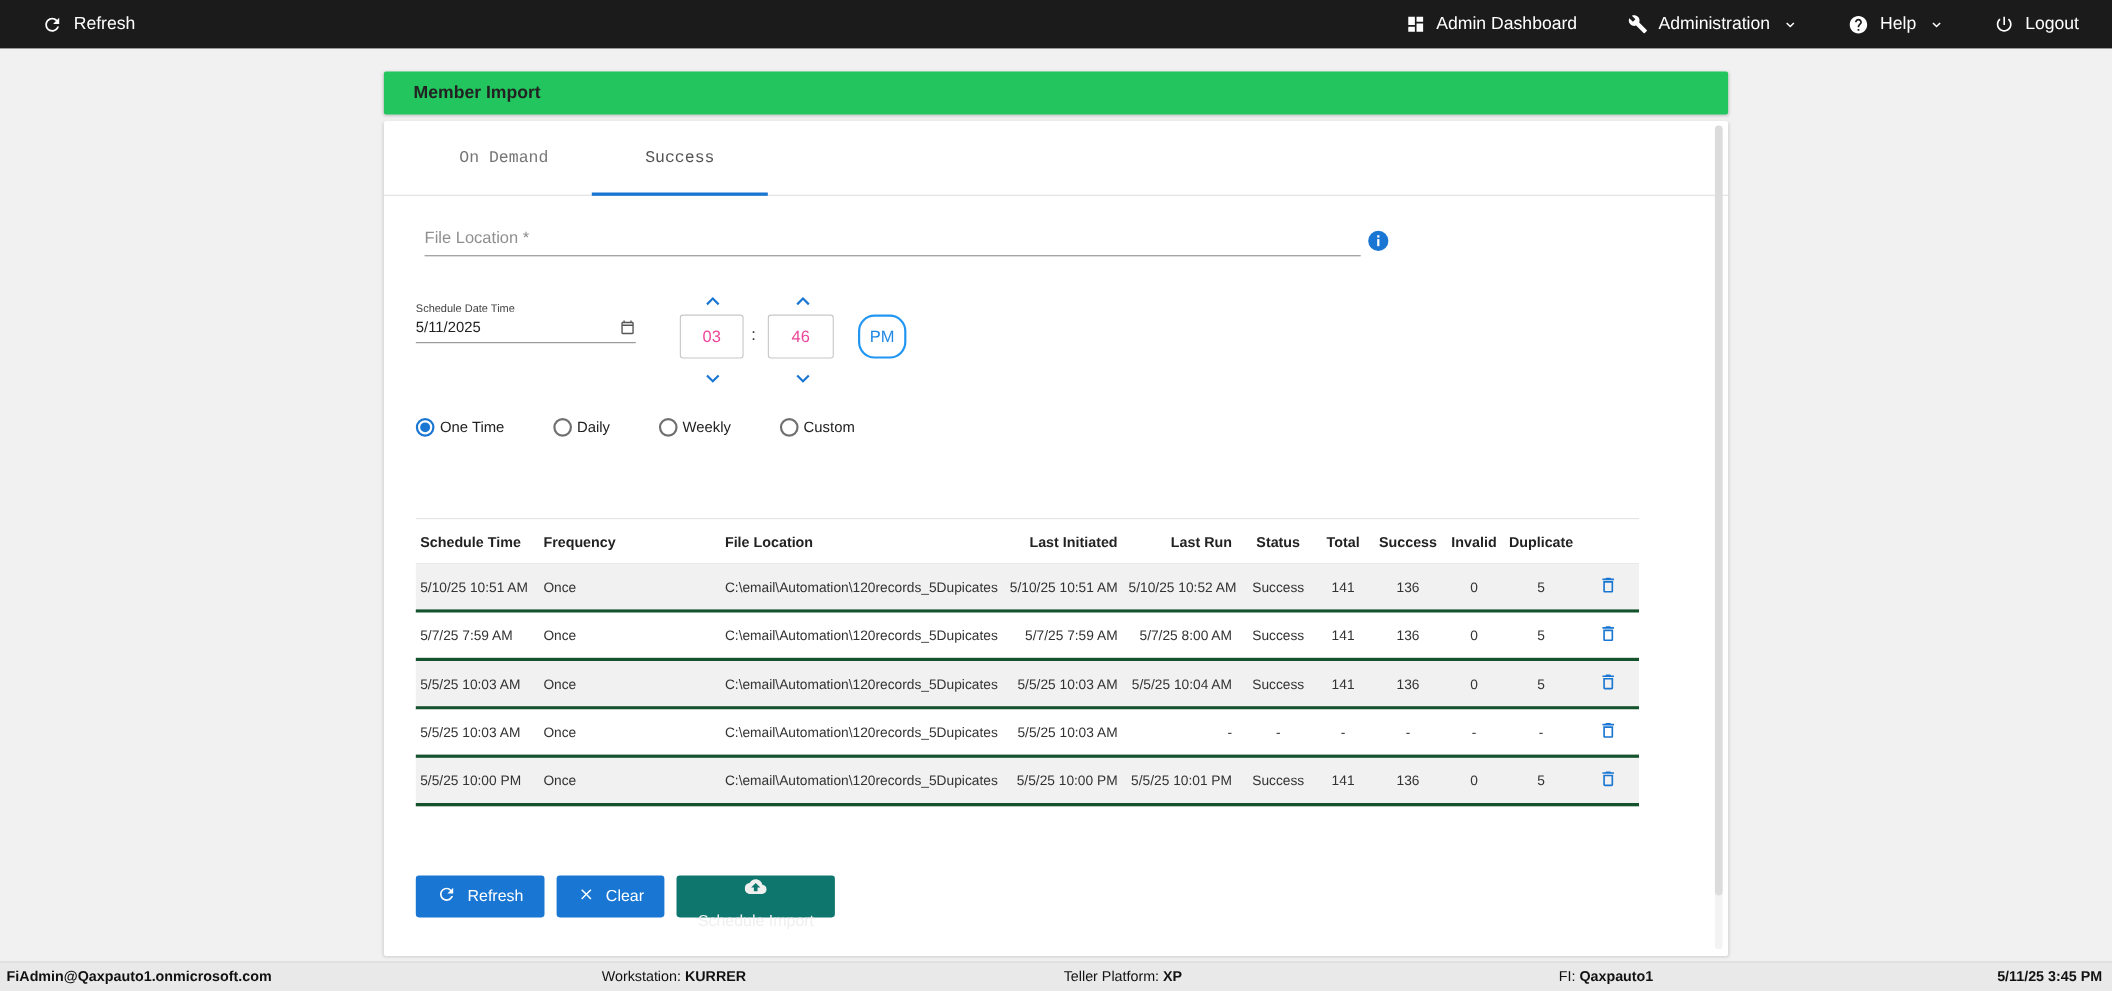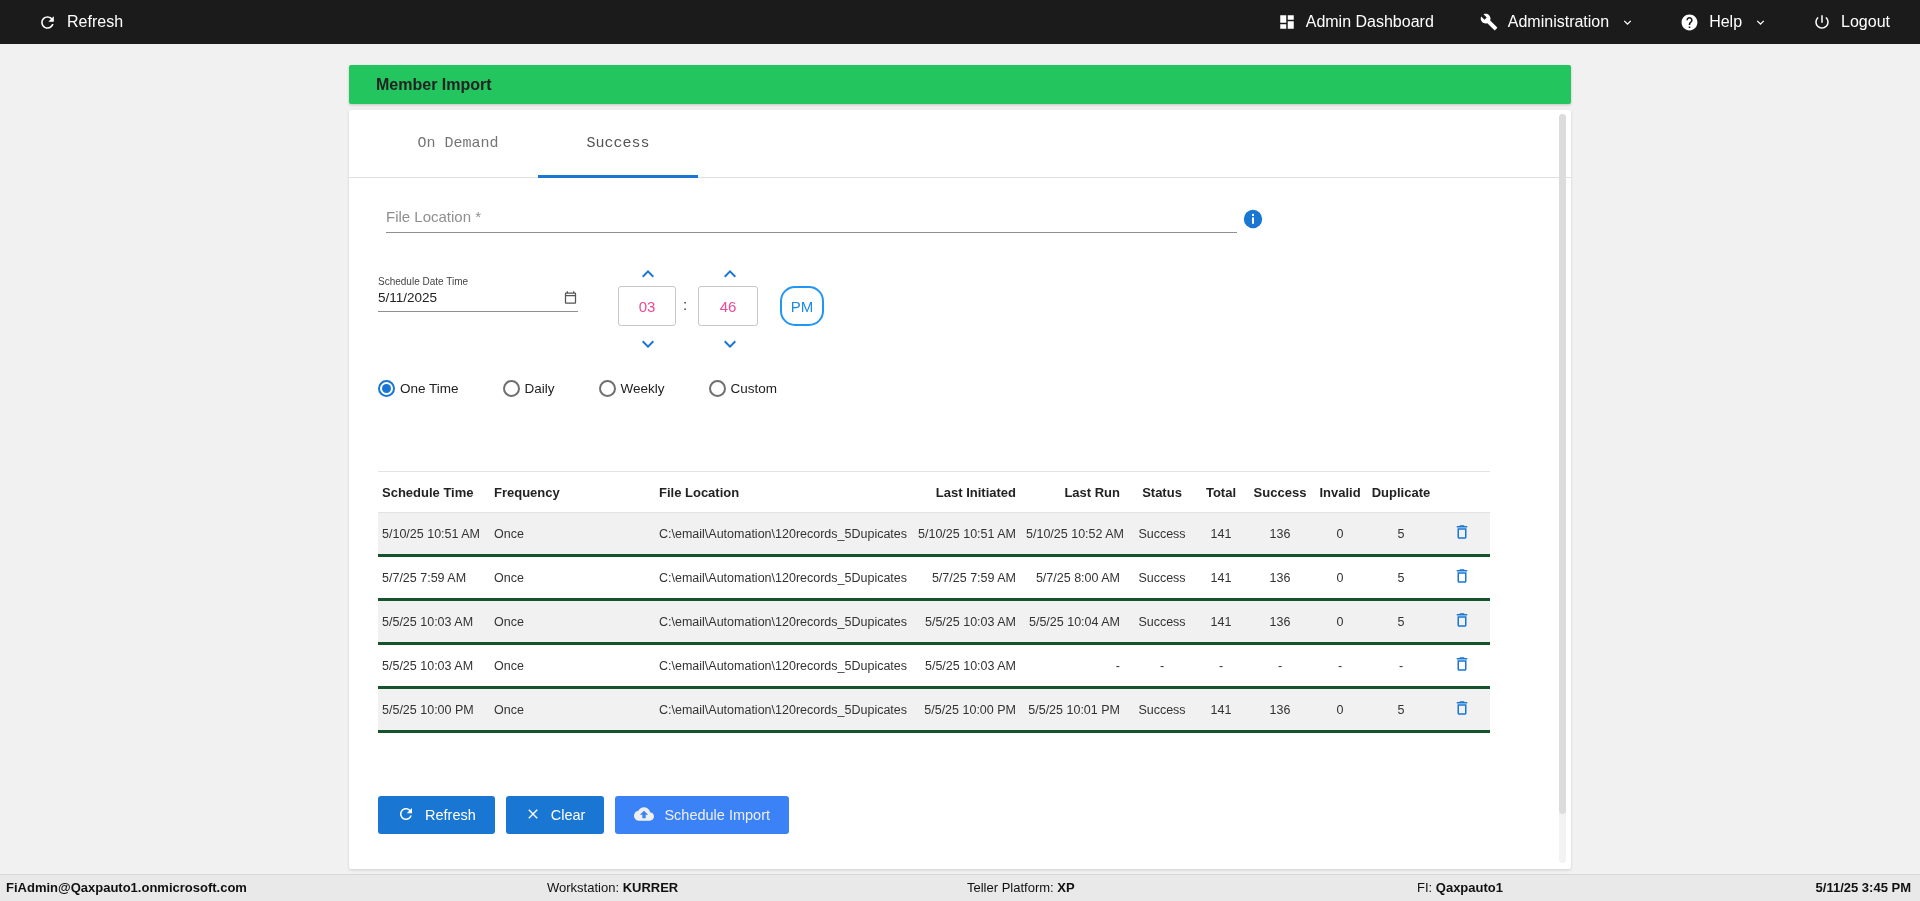--- a/index.html
+++ b/index.html
@@ -88,21 +88,21 @@
   .cc { text-align:center; }
   .c1{width:112px}.c2{width:165px}.c3{width:253px}.c4{width:118px}.c5{width:104px}
   .c6{width:64px}.c7{width:54px}.c8{width:64px}.c9{width:56px}.c10{width:66px}.c11{width:56px}
   .del-btn { background:none; border:none; padding:0; cursor:pointer; line-height:0; }
 
   
   .actions { position:absolute; left:29px; top:686px; display:flex; gap:11px; }
   .btn { display:flex; align-items:center; gap:10px; height:38px; padding:0 19px;
     border:none; border-radius:3px; background:#1976d2; color:#fff; font-family:inherit;
     font-size:14.5px; cursor:pointer; }
-  .btn.disabled { background:#3b82f6; color:#efefef; cursor:default; }
+  .btn.disabled { background:#0f766e; color:#efefef; cursor:default;flex-direction:column; }
 
   
   .scrollbar { position:absolute; right:5px; top:4px; width:7px; height:749px;
     background:#f3f3f3; border-radius:4px; }
   .scroll-thumb { width:7px; height:700px; background:#dcdcdc; border-radius:4px; }
 
   
   .footer { height:27px; background:#e9e9e9; border-top:1px solid #d8d8d8;
     position:relative; font-size:13px; line-height:26px; color:#111; }
   .footer b { font-weight:bold; }

